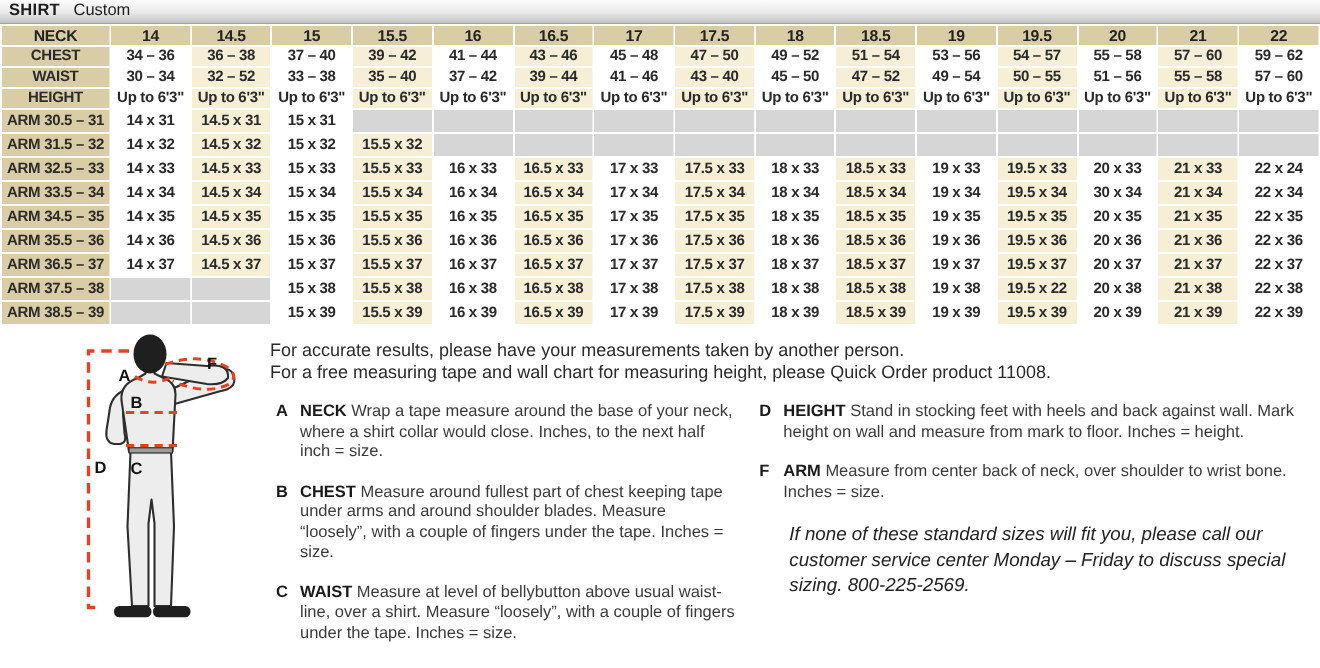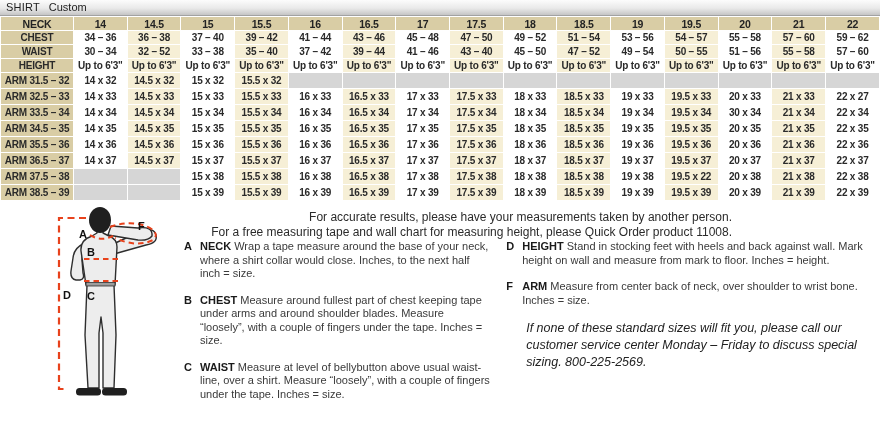--- a/index.html
+++ b/index.html
@@ -6,21 +6,21 @@
   html,body { width:880px; height:445px; background:#fff; overflow:hidden;
     font-family:"Liberation Sans", sans-serif; color:#1e1e1e; }
 
   
   .topbar{
     height:16px; width:880px;
     background:linear-gradient(#fcfcfc 0%, #e9e9e9 55%, #c5c5c5 100%);
     border-bottom:1px solid #a2a2a2;
     font-size:11px; line-height:15px; padding-left:6px;
   }
-  .topbar .brand{ font-weight:normal; letter-spacing:.2px; }
+  .topbar .brand{ font-weight:bold; letter-spacing:.2px; }
   .topbar .variant{ margin-left:9px; }
 
   
   table.size{ width:880px; border-collapse:collapse; table-layout:fixed; }
   table.size th, table.size td{
     border:1px solid #ffffff; padding:0; text-align:center;
     font-size:10px; font-weight:bold; white-space:nowrap; overflow:hidden;
     letter-spacing:-0.2px; color:#2a2a2a;
   }
   tr.std{ height:14px; }
@@ -29,22 +29,22 @@
   th.rowlab{ background:#d9cda5; text-align:left; padding-left:6px; color:#232323; }
   tr.hdr th{ background:#d9cda5; font-size:10.5px; color:#232323; }
   td.white{ background:#ffffff; }
   td.cream{ background:#f6efd6; }
   td.blank{ background:#d6d6d6; }
 
   
   .bottom{ position:relative; width:880px; height:213px; background:#fff; }
   .figure{ position:absolute; left:10px; top:4px; width:170px; height:205px; }
   .content{ position:absolute; left:180px; top:9px; width:696px; }
-  .intro{ width:552px; text-align:right; font-size:12px; line-height:15px;
-    color:#2b2b2b; }
+  .intro{ width:552px; text-align:left; font-size:12px; line-height:15px;
+    color:#2b2b2b; margin-bottom:12px; }
   .cols{ display:flex; padding-left:4px; }
   .col-left{ width:308px; }
   .col-right{ width:372px; margin-left:16px; }
   .sec{ display:flex; margin-bottom:13px; font-size:11px; line-height:13.5px; color:#3a3a3a; }
   .sec .letter{ font-weight:bold; width:16px; flex:none; color:#1a1a1a; }
   .sec p b{ color:#1a1a1a; margin-right:3px; }
   .note{ font-style:italic; font-size:12.5px; line-height:17px; color:#222;
     margin-top:8px; padding-left:20px; }
   .note b{ font-weight:normal; }
 </style>
@@ -141,20 +141,38 @@
         <td class="cream">Up to 6'3"</td>
         <td class="white">Up to 6'3"</td>
         <td class="cream">Up to 6'3"</td>
         <td class="white">Up to 6'3"</td>
         <td class="cream">Up to 6'3"</td>
         <td class="white">Up to 6'3"</td>
         <td class="cream">Up to 6'3"</td>
         <td class="white">Up to 6'3"</td>
       </tr>
       <tr class="arm">
+        <th class="rowlab">ARM 30.5 – 31</th>
+        <td class="white">14 x 31</td>
+        <td class="cream">14.5 x 31</td>
+        <td class="white">15 x 31</td>
+        <td class="blank"></td>
+        <td class="blank"></td>
+        <td class="blank"></td>
+        <td class="blank"></td>
+        <td class="blank"></td>
+        <td class="blank"></td>
+        <td class="blank"></td>
+        <td class="blank"></td>
+        <td class="blank"></td>
+        <td class="blank"></td>
+        <td class="blank"></td>
+        <td class="blank"></td>
+      </tr>
+      <tr class="arm">
         <th class="rowlab">ARM 31.5 – 32</th>
         <td class="white">14 x 32</td>
         <td class="cream">14.5 x 32</td>
         <td class="white">15 x 32</td>
         <td class="cream">15.5 x 32</td>
         <td class="blank"></td>
         <td class="blank"></td>
         <td class="blank"></td>
         <td class="blank"></td>
         <td class="blank"></td>
@@ -174,21 +192,21 @@
         <td class="white">16 x 33</td>
         <td class="cream">16.5 x 33</td>
         <td class="white">17 x 33</td>
         <td class="cream">17.5 x 33</td>
         <td class="white">18 x 33</td>
         <td class="cream">18.5 x 33</td>
         <td class="white">19 x 33</td>
         <td class="cream">19.5 x 33</td>
         <td class="white">20 x 33</td>
         <td class="cream">21 x 33</td>
-        <td class="white">22 x 27</td>
+        <td class="white">22 x 24</td>
       </tr>
       <tr class="arm">
         <th class="rowlab">ARM 33.5 – 34</th>
         <td class="white">14 x 34</td>
         <td class="cream">14.5 x 34</td>
         <td class="white">15 x 34</td>
         <td class="cream">15.5 x 34</td>
         <td class="white">16 x 34</td>
         <td class="cream">16.5 x 34</td>
         <td class="white">17 x 34</td>

